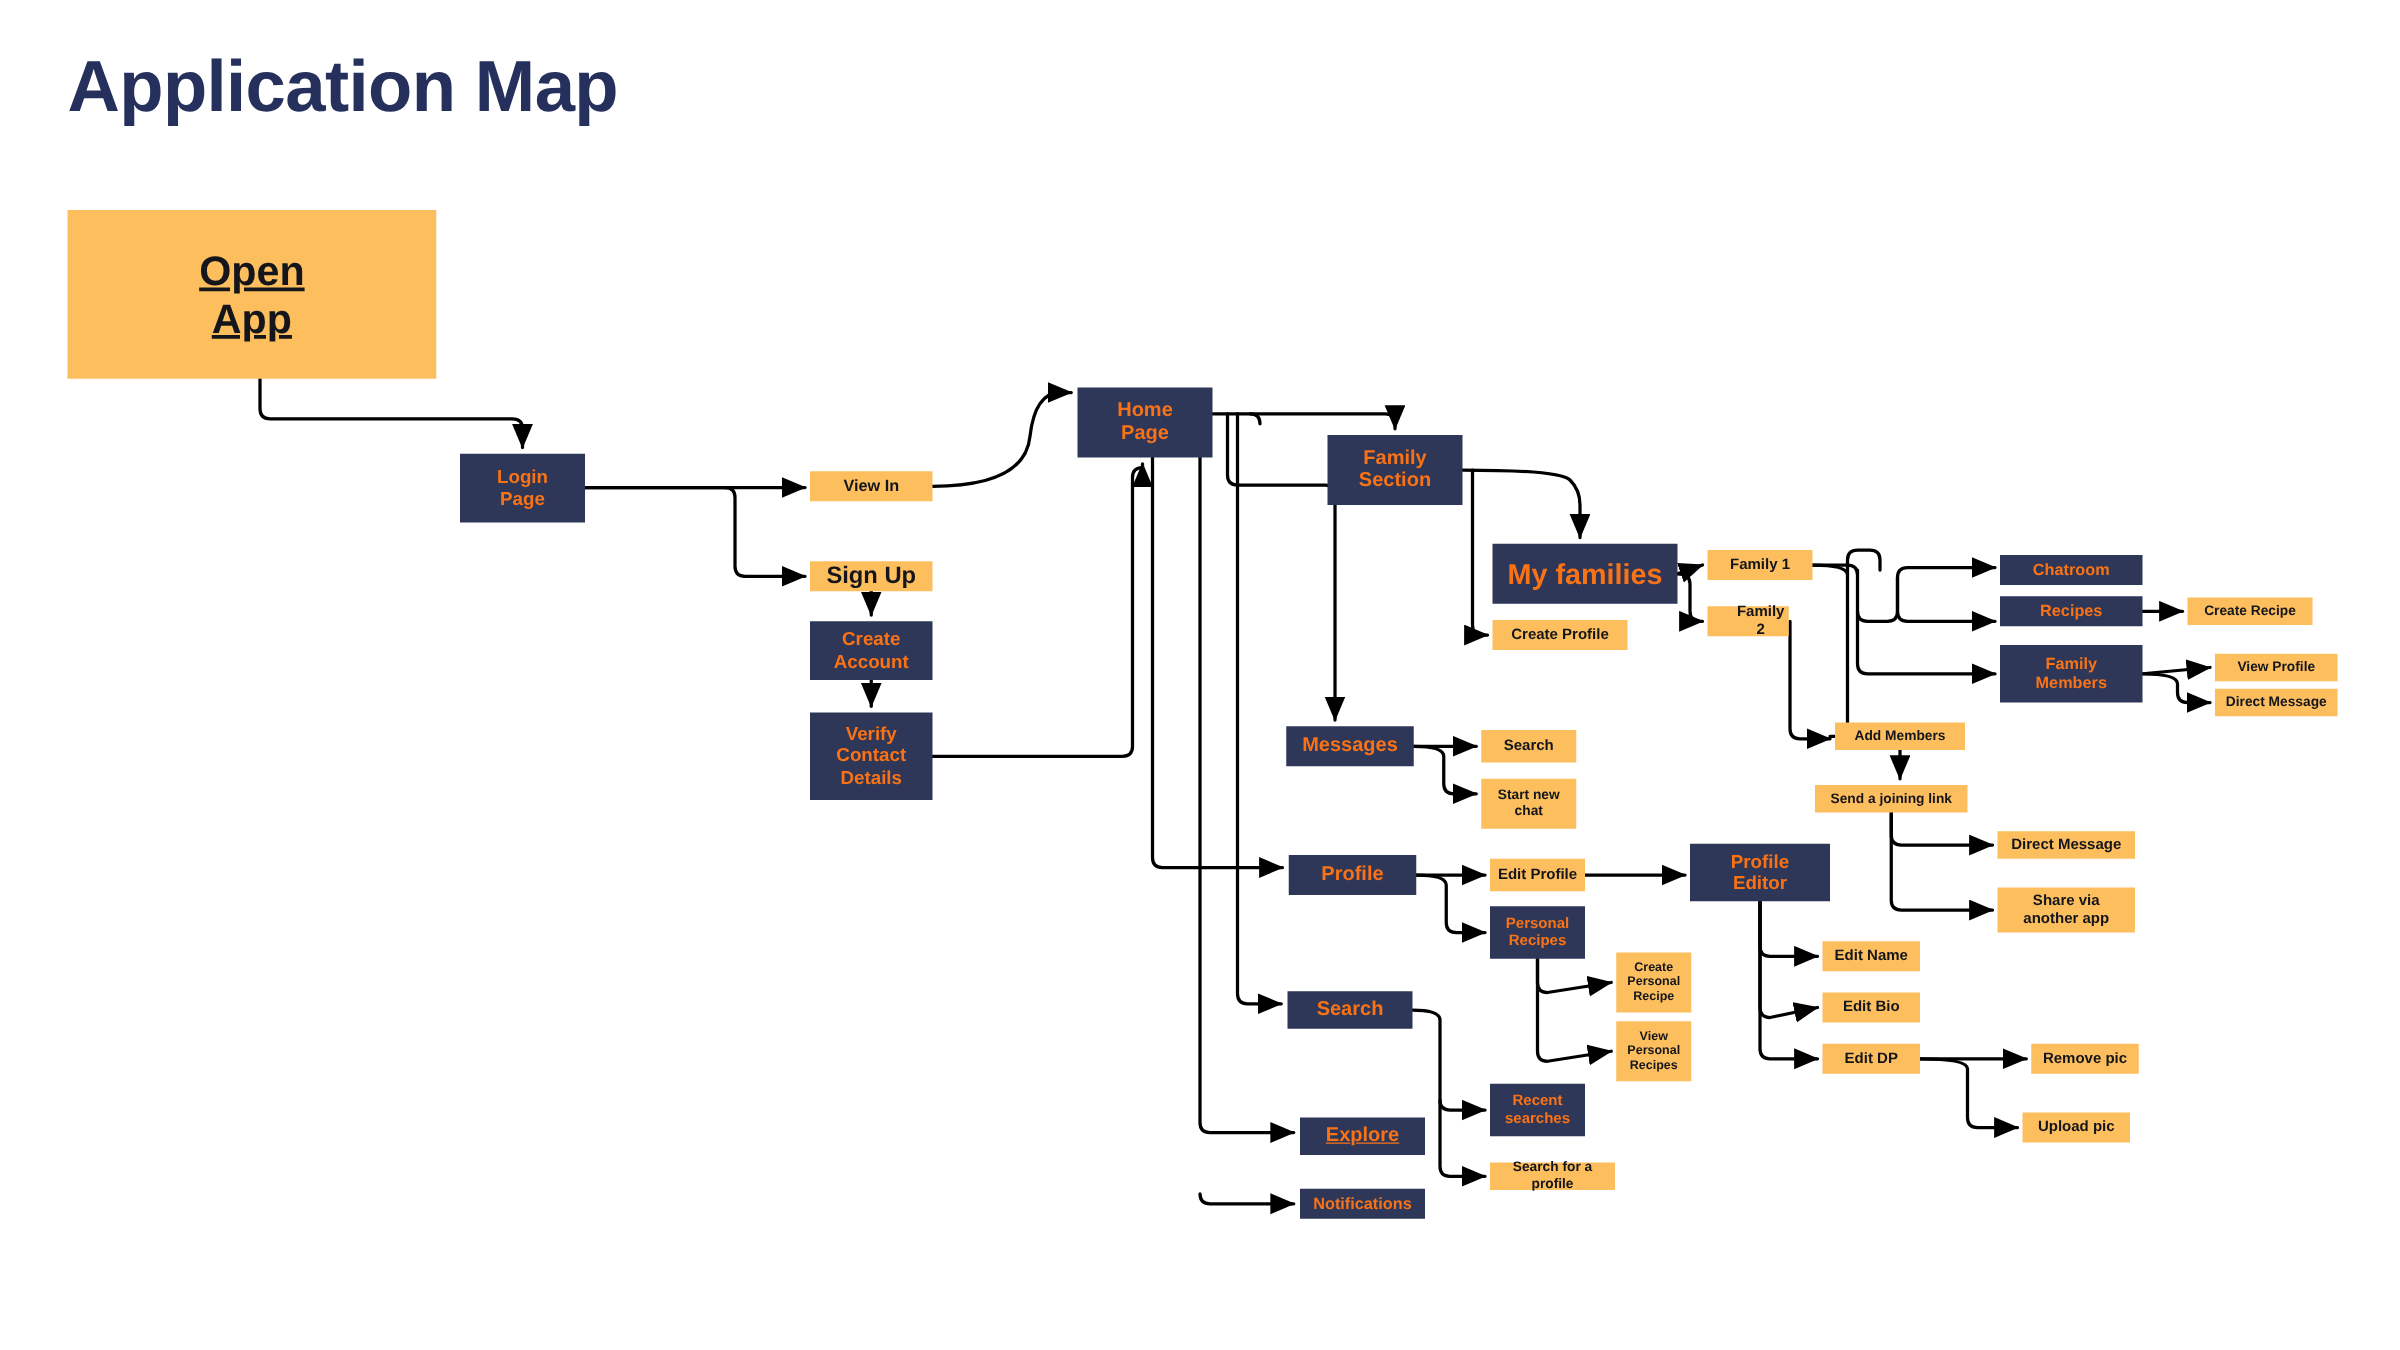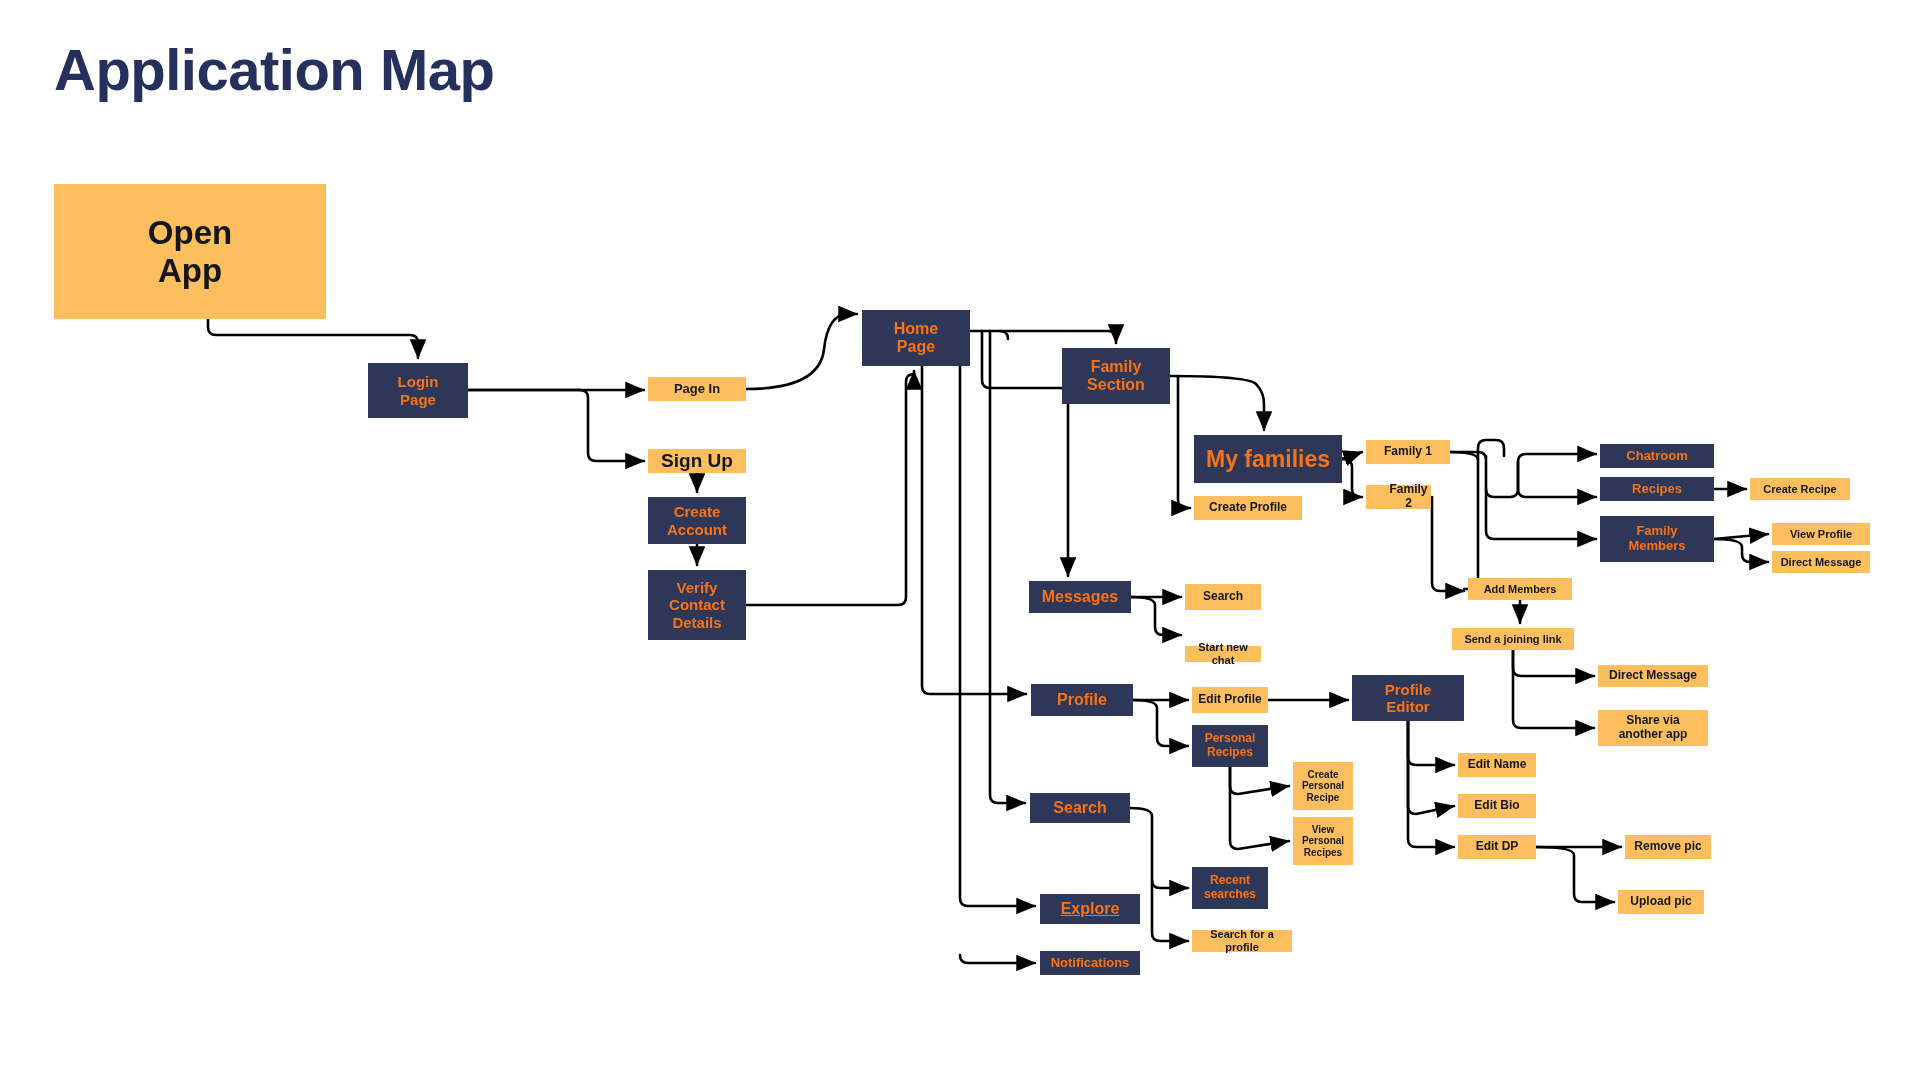--- a/index.html
+++ b/index.html
@@ -137,23 +137,23 @@
       <path d="M1536,847 L1621,847"></path>
       <path d="M1536,847 Q1574,847 1574,855 L1574,894 Q1574,902 1582,902 L1614,902"></path>
 
       <path d="M1130,808 Q1152,808 1152,816 L1152,880 Q1152,888 1160,888 L1188,888"></path>
       <path d="M1152,880 L1152,933 Q1152,941 1160,941 L1188,941"></path>
 
     </g>
   </svg>
 
   <div id="node-layer">
-      <div class="node orange" style="left: 54px; top: 184px; width: 272px; height: 135px; font-size: 33px;">Open<br>App</div>
+      <div class="node orange" style="left: 54px; top: 168px; width: 295px; height: 135px; font-size: 33px; text-decoration: underline;">Open<br>App</div>
       <div class="node dark" style="left: 368px; top: 363px; width: 100px; height: 55px; font-size: 15px;">Login<br>Page</div>
-      <div class="node orange" style="left: 648px; top: 377px; width: 98px; height: 24px; font-size: 13px;">Page In</div>
+      <div class="node orange" style="left: 648px; top: 377px; width: 98px; height: 24px; font-size: 13px;">View In</div>
       <div class="node orange" style="left: 648px; top: 449px; width: 98px; height: 24px; font-size: 19px;">Sign Up</div>
       <div class="node dark" style="left: 648px; top: 497px; width: 98px; height: 47px; font-size: 15px;">Create<br>Account</div>
       <div class="node dark" style="left: 648px; top: 570px; width: 98px; height: 70px; font-size: 15px;">Verify<br>Contact<br>Details</div>
       <div class="node dark" style="left: 862px; top: 310px; width: 108px; height: 56px; font-size: 16px;">Home<br>Page</div>
       <div class="node dark" style="left: 1062px; top: 348px; width: 108px; height: 56px; font-size: 16px;">Family<br>Section</div>
       <div class="node dark" style="left: 1194px; top: 435px; width: 148px; height: 48px; font-size: 23px;">My families</div>
       <div class="node orange" style="left: 1194px; top: 496px; width: 108px; height: 24px; font-size: 12px;">Create Profile</div>
       <div class="node orange" style="left: 1366px; top: 440px; width: 84px; height: 24px; font-size: 12px;">Family 1</div>
       <div class="node orange" style="left: 1366px; top: 485px; width: 65px; height: 24px; font-size: 12px; padding-left: 24px;">Family 2</div>
       <div class="node dark" style="left: 1600px; top: 444px; width: 114px; height: 24px; font-size: 13px;">Chatroom</div>
@@ -161,21 +161,21 @@
       <div class="node orange" style="left: 1750px; top: 478px; width: 100px; height: 22px; font-size: 11px;">Create Recipe</div>
       <div class="node dark" style="left: 1600px; top: 516px; width: 114px; height: 46px; font-size: 13px;">Family<br>Members</div>
       <div class="node orange" style="left: 1772px; top: 523px; width: 98px; height: 22px; font-size: 11px;">View Profile</div>
       <div class="node orange" style="left: 1772px; top: 551px; width: 98px; height: 22px; font-size: 11px;">Direct Message</div>
       <div class="node orange" style="left: 1468px; top: 578px; width: 104px; height: 22px; font-size: 11px;">Add Members</div>
       <div class="node orange" style="left: 1452px; top: 628px; width: 122px; height: 22px; font-size: 11px;">Send a joining link</div>
       <div class="node orange" style="left: 1598px; top: 665px; width: 110px; height: 22px; font-size: 12px;">Direct Message</div>
       <div class="node orange" style="left: 1598px; top: 710px; width: 110px; height: 36px; font-size: 12px;">Share via<br>another app</div>
       <div class="node dark" style="left: 1029px; top: 581px; width: 102px; height: 32px; font-size: 16px;">Messages</div>
       <div class="node orange" style="left: 1185px; top: 584px; width: 76px; height: 26px; font-size: 12px;">Search</div>
-      <div class="node orange" style="left: 1185px; top: 646px; width: 76px; height: 16px; font-size: 11px;">Start new chat</div>
+      <div class="node orange" style="left: 1185px; top: 623px; width: 76px; height: 40px; font-size: 11px;">Start new chat</div>
       <div class="node dark" style="left: 1031px; top: 684px; width: 102px; height: 32px; font-size: 16px;">Profile</div>
       <div class="node orange" style="left: 1192px; top: 687px; width: 76px; height: 26px; font-size: 12px;">Edit Profile</div>
       <div class="node dark" style="left: 1192px; top: 725px; width: 76px; height: 42px; font-size: 12px;">Personal<br>Recipes</div>
       <div class="node dark" style="left: 1352px; top: 675px; width: 112px; height: 46px; font-size: 15px;">Profile<br>Editor</div>
       <div class="node orange" style="left: 1293px; top: 762px; width: 60px; height: 48px; font-size: 10px;">Create<br>Personal<br>Recipe</div>
       <div class="node orange" style="left: 1293px; top: 817px; width: 60px; height: 48px; font-size: 10px;">View<br>Personal<br>Recipes</div>
       <div class="node orange" style="left: 1458px; top: 753px; width: 78px; height: 24px; font-size: 12px;">Edit Name</div>
       <div class="node orange" style="left: 1458px; top: 794px; width: 78px; height: 24px; font-size: 12px;">Edit Bio</div>
       <div class="node orange" style="left: 1458px; top: 835px; width: 78px; height: 24px; font-size: 12px;">Edit DP</div>
       <div class="node orange" style="left: 1625px; top: 835px; width: 86px; height: 24px; font-size: 12px;">Remove pic</div>

